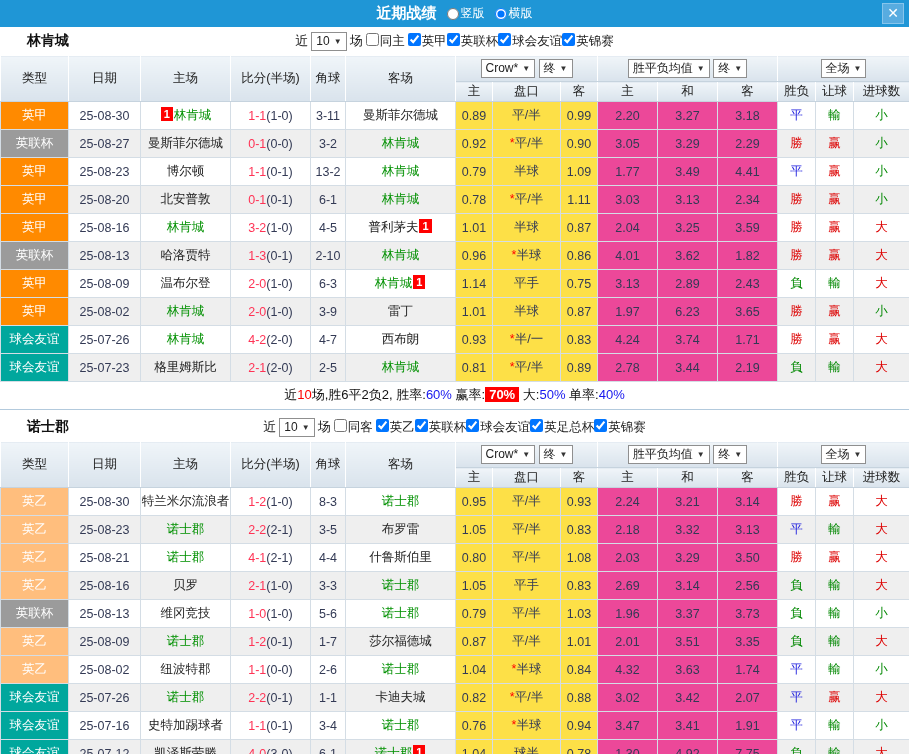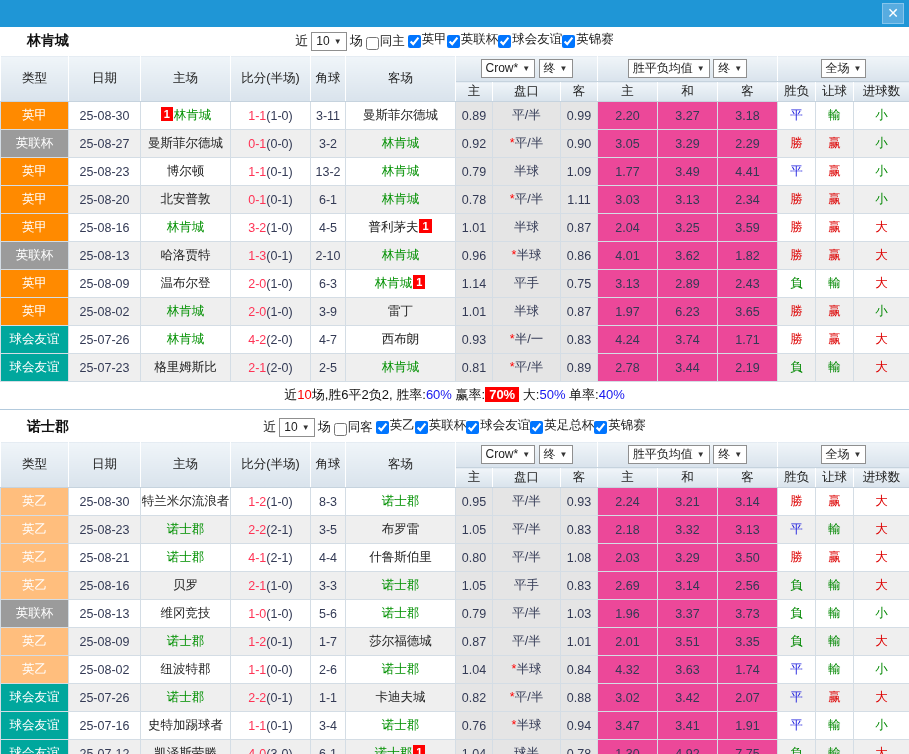--- a/index.html
+++ b/index.html
@@ -22,21 +22,21 @@
     position: absolute; right: 5px; top: 3px; width: 22px; height: 21px;
     background: #58ace0; border: 1px solid #86c5ec; color: #fff;
     font-size: 14px; font-weight: bold; line-height: 19px; text-align: center; cursor: pointer;
   }
   
   .section { position: relative; }
   .sec2 { margin-top: 3px; }
   .filterbar { position: relative; height: 28px; display: flex; align-items: center; justify-content: center; font-size: 13px; }
   .teamname { position: absolute; left: 27px; font-weight: bold; font-size: 14px; color: #111; }
   .filterbar .fgroup { display: flex; align-items: center; gap: 3px; }
-  .filterbar label { display: inline-flex; align-items: flex-end; font-size: 12.5px; cursor: pointer; }
+  .filterbar label { display: inline-flex; align-items: flex-start; font-size: 12.5px; cursor: pointer; }
   .filterbar input[type=checkbox] { width: 13px; height: 13px; margin: 0 1px 0 0; }
   .sel {
     display: inline-flex; align-items: center; background: #fff; border: 1px solid #8f8f8f;
     padding: 1px 4px; font-size: 12px; line-height: 15px; cursor: pointer; white-space: nowrap;
   }
   .sel .arr { font-size: 8px; margin-left: 4px; color: #333; }
   
   table.stats { width: 909px; border-collapse: collapse; table-layout: fixed; }
   table.stats th, table.stats td {
     border: 1px solid #d4dde5; text-align: center; overflow: hidden; white-space: nowrap;
@@ -45,21 +45,21 @@
     background: linear-gradient(180deg, #f0f5f9, #d9e3ec);
     font-weight: normal; font-size: 12.5px; color: #222; border-color: #fff;
     border-bottom-color: #c6d3de;
   }
   table.stats thead tr.h1 th { height: 26px; }
   table.stats thead tr.h2 th { height: 20px; }
   table.stats td { height: 28px; font-size: 12.5px; }
   td.type { color: #fff; font-size: 12px; }
   td.plain { background: #fff; }
   tr.even td.plain { background: #efefef; }
-  td.o { background: #e5e5e5; color: #333a55; }
+  td.o { background: #fde047; color: #333a55; }
   td.m { background: #ec4899; color: #333a55; }
   .num { color: #333a55; }
   .ft { color: #ff3355; }
   .ht { color: #333a55; }
   .green { color: #009000; }
   .star { color: #f00; font-style: normal; }
   .badge {
     display: inline-block; background: #f00; color: #fff; font-weight: bold;
     font-size: 11px; line-height: 14px; padding: 0 3px; margin: 0 1px; vertical-align: 1px;
   }
@@ -72,20 +72,31 @@
     border-bottom: 1px solid #b3cadd; color: #111;
   }
   .t-red { color: #f00; }
   .t-blue { color: #1616ee; text-align: right; }
   .t-hl { background: #f00; color: #fff; padding: 0 4px; font-weight: bold; }
 </style>
 </head>
 <body>
 
 <div class="titlebar">
+  <div class="tgroup">
+    <span class="ttl">近期战绩</span>
+    <label>
+      <input type="radio" name="layout" style="">
+      <span>竖版</span>
+    </label>
+    <label>
+      <input type="radio" name="layout" checked="" style="">
+      <span>横版</span>
+    </label>
+  </div>
   <div class="close-btn">✕</div>
 </div>
 
 <div class="section">
   <div class="filterbar">
     <span class="teamname">林肯城</span>
     <div class="fgroup">
       <span>近</span>
       <span class="sel">
           <span>10</span>

